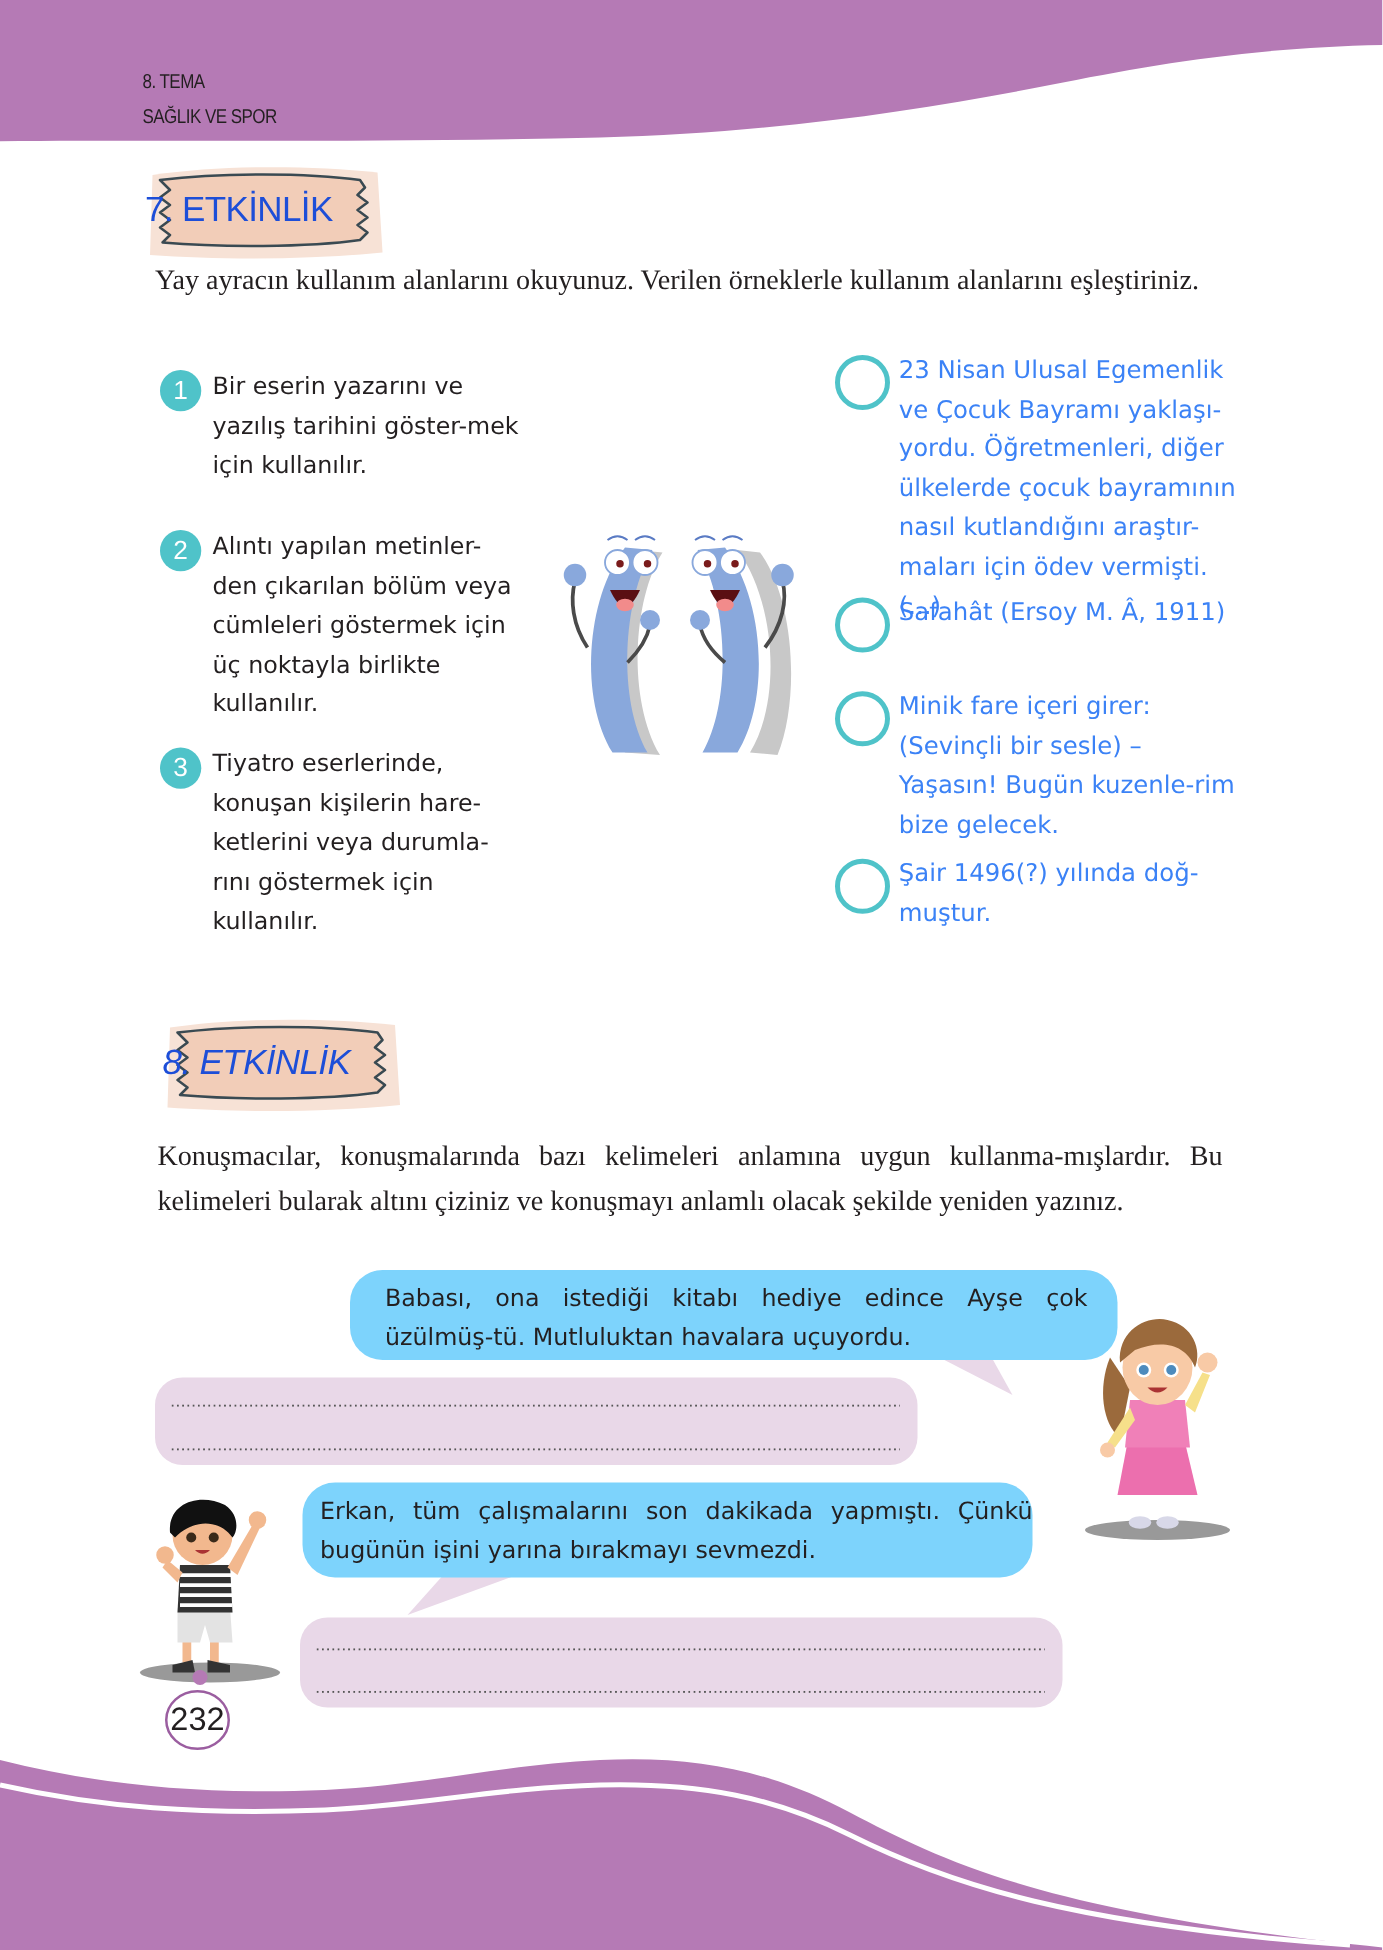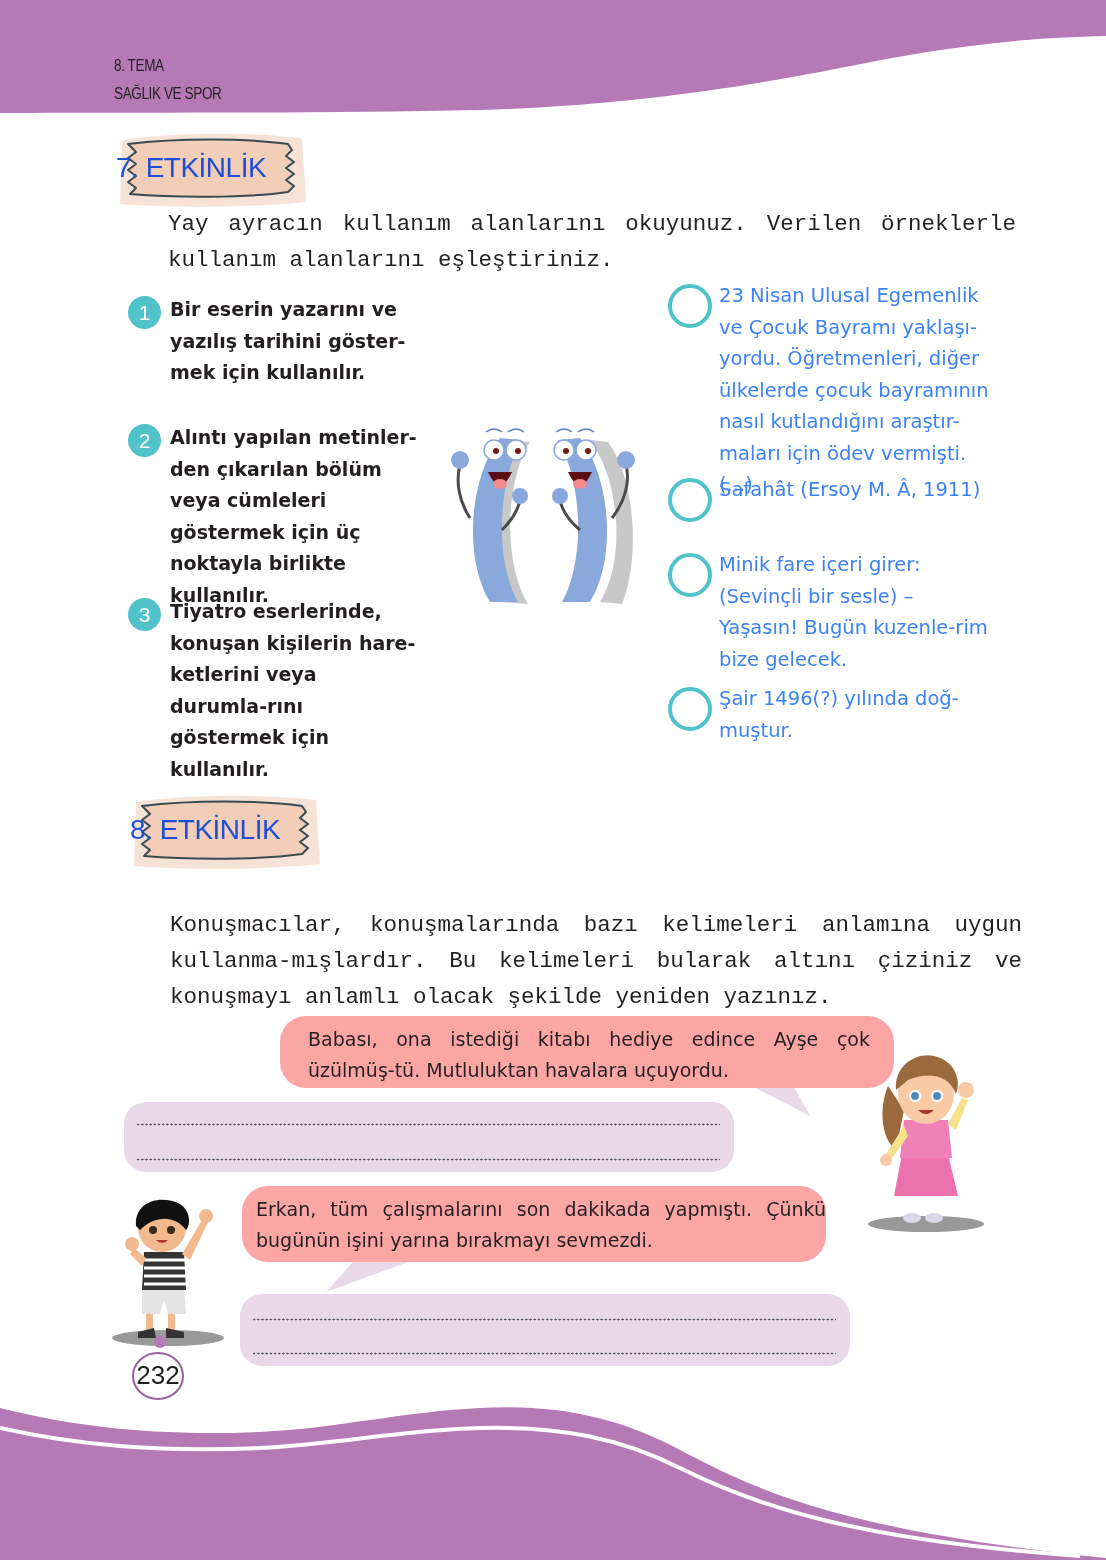--- a/index.html
+++ b/index.html
@@ -9,33 +9,33 @@
   .top-wave { position: absolute; left: 0; top: 0; width: 1106px; height: 120px; }
   .bottom-wave { position: absolute; left: 0; top: 1380px; width: 1106px; height: 180px; }
 
   .theme-header { position: absolute; left: 114px; top: 52px; font-family: "Liberation Sans", sans-serif; font-size: 16px; line-height: 28px; color: #231f20; letter-spacing: -0.5px; }
   .theme-header div { transform: scaleX(0.85); transform-origin: left; }
 
   .activity-tag { position: absolute; width: 190px; height: 76px; }
   .activity-tag svg { position: absolute; left: 0; top: 0; }
   .activity-tag .tag-label { position: absolute; left: 0; right: 0; top: 20px; font-family: "Liberation Sans", sans-serif; font-size: 28px; color: #1d4ed8; letter-spacing: -0.5px; }
 
-  .instruction { position: absolute; font-family: Liberation Mono, monospace; font-size: 22.5px; line-height: 36px; text-align: justify; color: #231f20; font-weight: 500; margin-left: 44px; }
+  .instruction { position: absolute; font-family: Liberation Serif, serif; font-size: 22.5px; line-height: 36px; text-align: justify; color: #231f20; font-weight: 500; }
 
   .usage-item { position: absolute; left: 128px; width: 290px; }
   .usage-num { position: absolute; left: 0; top: 2px; width: 33px; height: 33px; border-radius: 50%; background: #4fc3c9; color: #fff; font-family: "Liberation Sans", sans-serif; font-size: 21px; line-height: 33px; text-align: center; }
-  .usage-text { position: absolute; left: 42px; top: 0; width: 250px; font-size: 19px; line-height: 31.5px; color: #231f20; font-weight: 700; }
+  .usage-text { position: absolute; left: 42px; top: 0; width: 250px; font-size: 19px; line-height: 31.5px; color: #231f20; font-weight: 400; }
 
   .example-item { position: absolute; left: 668px; width: 320px; }
   .example-circle { position: absolute; left: 0; top: 4px; width: 44px; height: 44px; border-radius: 50%; border: 4.5px solid #4fc3c9; background: #fff; }
   .example-text { position: absolute; left: 51px; top: 0; width: 272px; font-size: 19.5px; line-height: 31.5px; color: #3b82f6; }
 
   .paren-illustration { position: absolute; left: 440px; top: 420px; width: 210px; height: 195px; }
 
-  .speech-bubble { position: absolute; background: #fca5a5; border-radius: 26px; }
+  .speech-bubble { position: absolute; background: #7dd3fc; border-radius: 26px; }
   .bubble-text { font-size: 19px; line-height: 31px; color: #231f20; text-align: justify; }
   .answer-box { position: absolute; background: #e9d8e8; border-radius: 22px; }
   .dot-line { position: absolute; left: 12px; right: 14px; height: 3px; background-image: radial-gradient(circle, #555 0.9px, transparent 1.1px); background-size: 4.2px 3px; background-repeat: repeat-x; }
 
   .character { position: absolute; }
 
   .page-number-badge { position: absolute; left: 130px; top: 1350px; width: 56px; height: 52px; text-decoration: underline; }
   .page-number { position: absolute; left: 0; right: 0; top: 10px; text-align: center; font-family: "Liberation Sans", sans-serif; font-size: 26px; color: #231f20; }
 </style>
 </head>
@@ -118,21 +118,21 @@
 </div>
 <div class="example-item" style="top:549px;">
   <div class="example-circle"></div>
   <div class="example-text">Minik fare içeri girer: (Sevinçli bir sesle) – Yaşasın! Bugün kuzenle-rim bize gelecek.</div>
 </div>
 <div class="example-item" style="top:683px;">
   <div class="example-circle"></div>
   <div class="example-text">Şair 1496(?) yılında doğ-muştur.</div>
 </div>
 
-<div class="activity-tag" style="left:130px; top:794px;">
+<div class="activity-tag" style="left:130px; top:814px;font-style:italic;">
   <svg width="194" height="76" viewBox="0 0 194 76">
     <path d="M6,8 C60,0 130,0 186,6 L190,70 C130,76 60,76 4,72 Z" fill="#f7e2d6"></path>
     <path d="M12,12 C60,6 130,6 172,12 L176,18 L170,24 L178,30 L170,36 L178,42 L170,48 L178,54 L172,60 C130,66 60,66 14,62 L20,56 L12,50 L20,44 L12,38 L20,32 L12,26 L20,20 Z" fill="#f2cdb8" stroke="#3a4a52" stroke-width="2" stroke-linejoin="round"></path>
   </svg>
   <div class="tag-label">8. ETKİNLİK</div>
 </div>
 
 <div class="instruction" style="left:126px; top:907px; width:852px;">Konuşmacılar, konuşmalarında bazı kelimeleri anlamına uygun kullanma-mışlardır. Bu kelimeleri bularak altını çiziniz ve konuşmayı anlamlı olacak şekilde yeniden yazınız.</div>
 
 <svg style="position:absolute; left:740px; top:1080px;" width="80" height="40">

